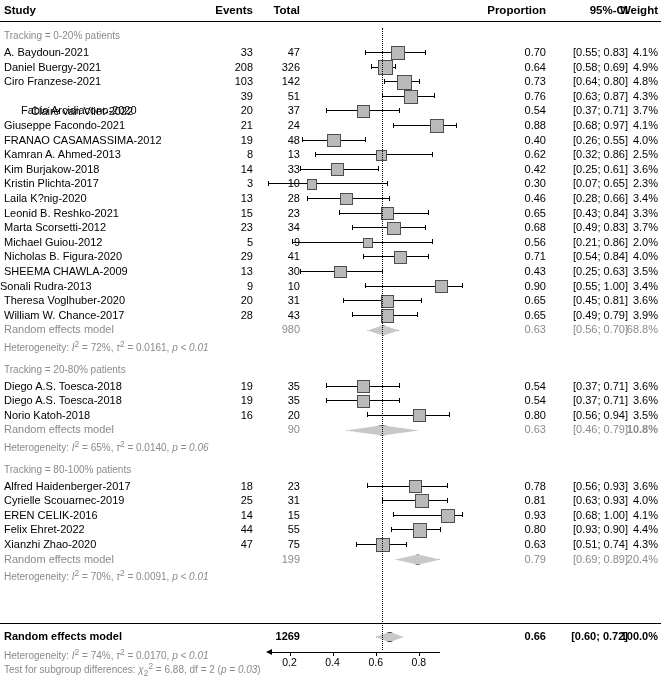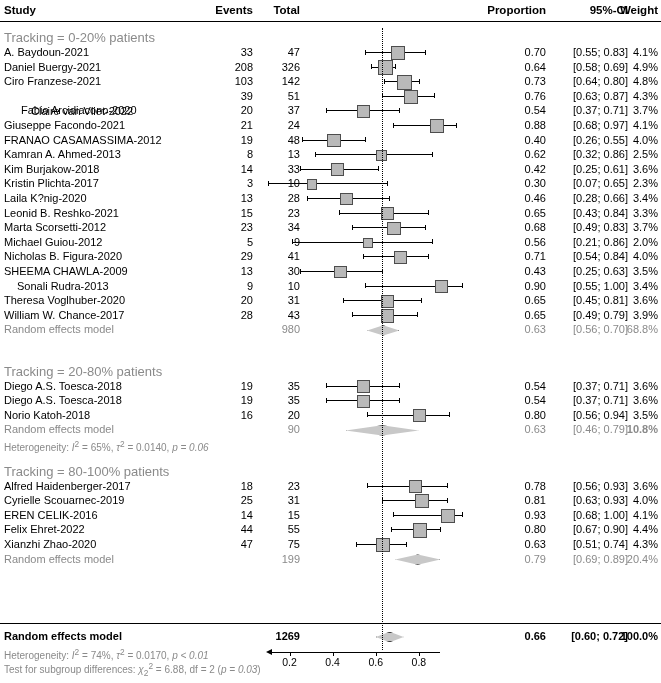--- a/index.html
+++ b/index.html
@@ -10,21 +10,21 @@
     font-size:11px;
     color:#000;
     overflow:hidden;
   }
   .forest{position:relative;width:661px;height:683px;}
 
   
   .t{position:absolute;white-space:nowrap;}
   .hdr{font-weight:bold;font-size:11.5px;}
   .grey{color:#8a8a8a;}
-  .sub-head{color:#8a8a8a;font-size:13px;}
+  .sub-head{color:#8a8a8a;font-size:10px;}
   .het{color:#8a8a8a;font-size:10px;}
   .bold{font-weight:bold;}
 
   
   .rule{position:absolute;background:#000;height:1px;left:0;width:661px;}
   .vline{position:absolute;border-left:1px dotted #000;top:30px;height:610px;}
   .tick{position:absolute;width:1px;background:#000;height:4px;}
   .ticklbl{position:absolute;font-size:10.5px;text-align:center;}
 
   .ci{position:absolute;height:1px;background:#000;}
@@ -200,21 +200,21 @@
     <div class="t " style="left:4px;top:264.99999999999994px;">SHEEMA CHAWLA-2009</div>
     <div class="t " style="right:408px;top:264.99999999999994px;">13</div>
     <div class="t " style="right:361px;top:264.99999999999994px;">30</div>
     <div class="t " style="right:115px;top:264.99999999999994px;">0.43</div>
     <div class="t " style="right:33px;top:264.99999999999994px;">[0.25; 0.63]</div>
     <div class="t " style="right:3px;top:264.99999999999994px;">3.5%</div>
     <div class="ci" style="left:300.3333333333333px;top:270.99999999999994px;width:81.91111111111115px;"></div>
     <div class="cap" style="left:300.3333333333333px;top:268.49999999999994px;"></div>
     <div class="cap" style="left:382.24444444444447px;top:268.49999999999994px;"></div>
     <div class="box" style="left:333.7083333333333px;top:265.57499999999993px;width:10.85px;height:10.85px;"></div>
-    <div class="t " style="left:17px;top:279.59999999999997px;">Sonali Rudra-2013</div>
+    <div class="t " style="left:0;top:279.59999999999997px;">Sonali Rudra-2013</div>
     <div class="t " style="right:408px;top:279.59999999999997px;">9</div>
     <div class="t " style="right:361px;top:279.59999999999997px;">10</div>
     <div class="t " style="right:115px;top:279.59999999999997px;">0.90</div>
     <div class="t " style="right:33px;top:279.59999999999997px;">[0.55; 1.00]</div>
     <div class="t " style="right:3px;top:279.59999999999997px;">3.4%</div>
     <div class="ci" style="left:365px;top:285.59999999999997px;width:97px;"></div>
     <div class="cap" style="left:365px;top:283.09999999999997px;"></div>
     <div class="cap" style="left:462px;top:283.09999999999997px;"></div>
     <div class="box" style="left:435.1144444444445px;top:280.27px;width:10.66px;height:10.66px;"></div>
     <div class="t " style="left:4px;top:294.2px;">Theresa Voglhuber-2020</div>
@@ -236,20 +236,21 @@
     <div class="ci" style="left:352.06666666666666px;top:314.8px;width:64.66666666666669px;"></div>
     <div class="cap" style="left:352.06666666666666px;top:312.3px;"></div>
     <div class="cap" style="left:416.73333333333335px;top:312.3px;"></div>
     <div class="box" style="left:380.75055555555554px;top:308.995px;width:11.61px;height:11.61px;"></div>
     <div class="t grey" style="left:4px;top:323.40000000000003px;">Random effects model</div>
     <div class="t grey" style="right:361px;top:323.40000000000003px;">980</div>
     <div class="t grey" style="right:115px;top:323.40000000000003px;">0.63</div>
     <div class="t grey" style="right:33px;top:323.40000000000003px;">[0.56; 0.70]</div>
     <div class="t grey" style="right:3px;top:323.40000000000003px;">68.8%</div>
     <div class="diamond" style="left:367.15555555555557px;top:325.20000000000005px;width:30.17777777777775px;height:8.4px;clip-path:polygon(0% 50%,50% 0%,100% 50%,50% 100%);"></div>
+    <div class="t het" style="left:4px;top:339.00000000000006px;">Heterogeneity: <i>I</i><sup>2</sup> = 72%, <i>τ</i><sup>2</sup> = 0.0161, <i>p &lt; 0.01</i></div>
     <div class="t sub-head" style="left:4px;top:363.6000000000001px;">Tracking = 20-80% patients</div>
     <div class="t " style="left:4px;top:379.6000000000001px;">Diego A.S. Toesca-2018</div>
     <div class="t " style="right:408px;top:379.6000000000001px;">19</div>
     <div class="t " style="right:361px;top:379.6000000000001px;">35</div>
     <div class="t " style="right:115px;top:379.6000000000001px;">0.54</div>
     <div class="t " style="right:33px;top:379.6000000000001px;">[0.37; 0.71]</div>
     <div class="t " style="right:3px;top:379.6000000000001px;">3.6%</div>
     <div class="ci" style="left:326.2px;top:385.6000000000001px;width:73.28888888888889px;"></div>
     <div class="cap" style="left:326.2px;top:383.1000000000001px;"></div>
     <div class="cap" style="left:399.4888888888889px;top:383.1000000000001px;"></div>
@@ -309,21 +310,21 @@
     <div class="t " style="right:33px;top:508.80000000000024px;">[0.68; 1.00]</div>
     <div class="t " style="right:3px;top:508.80000000000024px;">4.1%</div>
     <div class="ci" style="left:393.02222222222224px;top:514.8000000000002px;width:68.97777777777776px;"></div>
     <div class="cap" style="left:393.02222222222224px;top:512.3000000000002px;"></div>
     <div class="cap" style="left:462px;top:512.3000000000002px;"></div>
     <div class="box" style="left:440.91611111111115px;top:508.8050000000002px;width:11.989999999999998px;height:11.989999999999998px;"></div>
     <div class="t " style="left:4px;top:523.4000000000002px;">Felix Ehret-2022</div>
     <div class="t " style="right:408px;top:523.4000000000002px;">44</div>
     <div class="t " style="right:361px;top:523.4000000000002px;">55</div>
     <div class="t " style="right:115px;top:523.4000000000002px;">0.80</div>
-    <div class="t " style="right:33px;top:523.4000000000002px;">[0.67; 0.90]</div>
+    <div class="t " style="right:33px;top:523.4000000000002px;">[0.93; 0.90]</div>
     <div class="t " style="right:3px;top:523.4000000000002px;">4.4%</div>
     <div class="ci" style="left:390.8666666666667px;top:529.4000000000002px;width:49.57777777777778px;"></div>
     <div class="cap" style="left:390.8666666666667px;top:526.9000000000002px;"></div>
     <div class="cap" style="left:440.44444444444446px;top:526.9000000000002px;"></div>
     <div class="box" style="left:412.60888888888894px;top:523.1200000000002px;width:12.559999999999999px;height:12.559999999999999px;"></div>
     <div class="t " style="left:4px;top:538.0000000000002px;">Xianzhi Zhao-2020</div>
     <div class="t " style="right:408px;top:538.0000000000002px;">47</div>
     <div class="t " style="right:361px;top:538.0000000000002px;">75</div>
     <div class="t " style="right:115px;top:538.0000000000002px;">0.63</div>
     <div class="t " style="right:33px;top:538.0000000000002px;">[0.51; 0.74]</div>
@@ -331,20 +332,21 @@
     <div class="ci" style="left:356.3777777777778px;top:544.0000000000002px;width:49.577777777777726px;"></div>
     <div class="cap" style="left:356.3777777777778px;top:541.5000000000002px;"></div>
     <div class="cap" style="left:405.9555555555555px;top:541.5000000000002px;"></div>
     <div class="box" style="left:376.05944444444447px;top:537.8150000000003px;width:12.370000000000001px;height:12.370000000000001px;"></div>
     <div class="t grey" style="left:4px;top:552.6000000000003px;">Random effects model</div>
     <div class="t grey" style="right:361px;top:552.6000000000003px;">199</div>
     <div class="t grey" style="right:115px;top:552.6000000000003px;">0.79</div>
     <div class="t grey" style="right:33px;top:552.6000000000003px;">[0.69; 0.89]</div>
     <div class="t grey" style="right:3px;top:552.6000000000003px;">20.4%</div>
     <div class="diamond" style="left:395.1777777777778px;top:554.4000000000002px;width:43.111111111111086px;height:8.4px;clip-path:polygon(0% 50%,50% 0%,100% 50%,50% 100%);"></div>
+    <div class="t het" style="left:4px;top:568.2000000000003px;">Heterogeneity: <i>I</i><sup>2</sup> = 70%, <i>τ</i><sup>2</sup> = 0.0091, <i>p &lt; 0.01</i></div>
     <div class="rule" style="top:623px"></div>
     <div class="t bold" style="left:4px;top:630px;">Random effects model</div>
     <div class="t bold" style="right:361px;top:630px;">1269</div>
     <div class="t bold" style="right:115px;top:630px;">0.66</div>
     <div class="t bold" style="right:33px;top:630px;">[0.60; 0.72]</div>
     <div class="t bold" style="right:3px;top:630px;">100.0%</div>
     <div class="diamond" style="left:375.77777777777777px;top:631.8px;width:25.866666666666674px;height:8.4px;clip-path:polygon(0% 50%,50% 0%,100% 50%,50% 100%);"></div>
     <div class="t het" style="left:4px;top:647px;">Heterogeneity: <i>I</i><sup>2</sup> = 74%, <i>τ</i><sup>2</sup> = 0.0170, <i>p &lt; 0.01</i></div>
     <div class="t het" style="left:4px;top:661px;">Test for subgroup differences: <i>χ</i><sub>2</sub><sup>2</sup> = 6.88, df = 2 (<i>p = 0.03</i>)</div>
     <div class="vline" style="left:382.24444444444447px;top:28px;height:622px;"></div>

